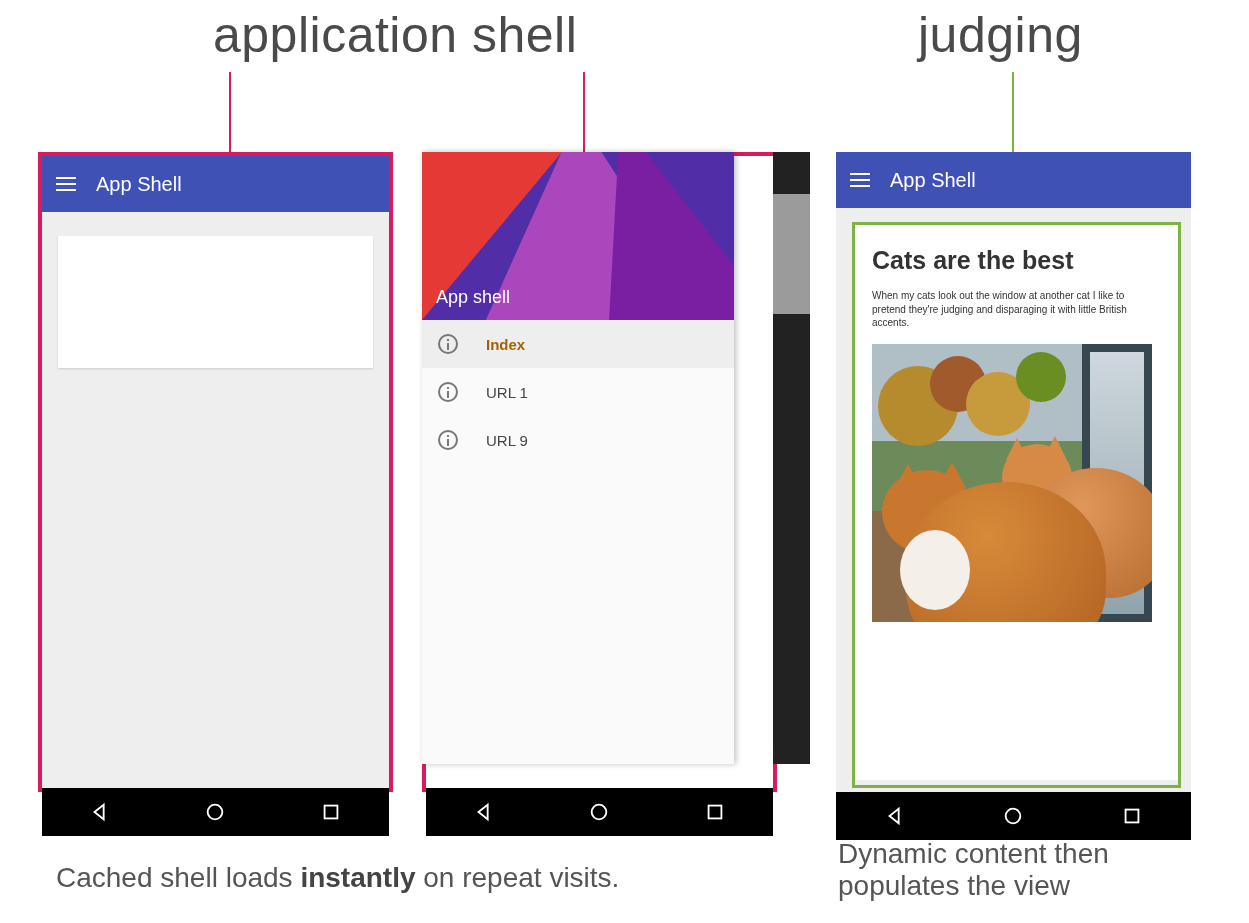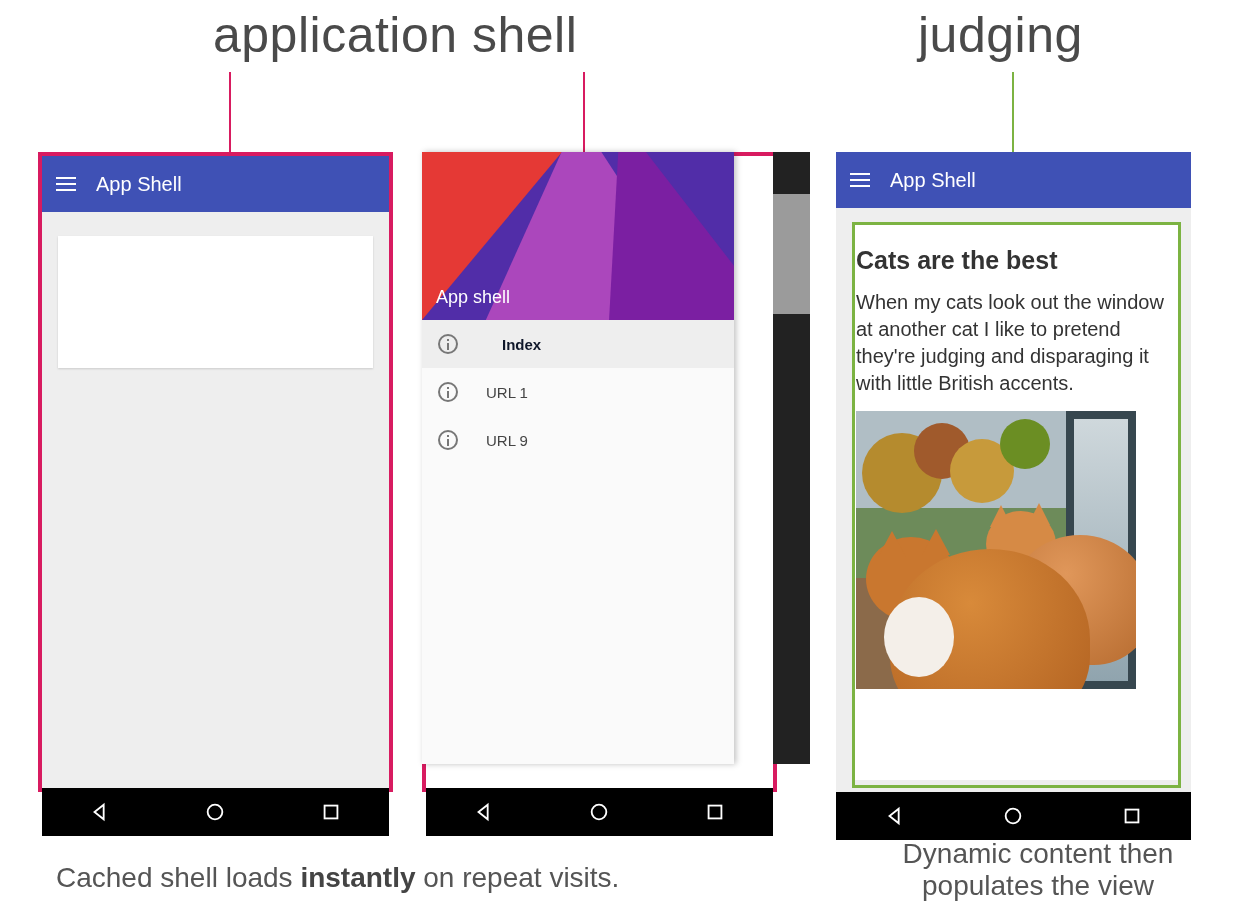--- a/index.html
+++ b/index.html
@@ -14,21 +14,21 @@
     letter-spacing: 0.5px;
   }
   #label-shell { left: 213px; top: 6px; }
   #label-content { left: 918px; top: 6px; }
 
   .caption {
     position: absolute;
     font-size: 28px;
     font-weight: 300;
     color: #555;
-    text-align: center;
+    text-align: left;
   }
   #caption-left { left: 32px; top: 862px; width: 700px; text-align: left; margin-left: 24px; }
   #caption-right { left: 838px; top: 838px; width: 400px; }
   #caption-left b { font-weight: 700; color:#444; }
 
   
   .conn { position: absolute; }
   .pink { background: #d81b60; }
   .green { background: #7cb342; }
 
@@ -123,21 +123,21 @@
   .drawer-title {
     position: absolute; left: 14px; bottom: 12px;
     color: #fff; font-size: 18px; font-weight: 500;
   }
   .drawer-item {
     height: 48px;
     display: flex; align-items: center;
     padding: 0 16px;
     font-size: 15px; color: #444;
   }
-  .drawer-item.active { background: #eeeeee; font-weight: 700; color:#0f172a;gap:16px; }
+  .drawer-item.active { background: #eeeeee; font-weight: 700; color:#a16207; }
   .drawer-item .info-icon {
     width: 20px; height: 20px; border: 2px solid #777; border-radius: 50%;
     margin-right: 28px; position: relative;
   }
   .drawer-item .info-icon::before {
     content:""; position:absolute; left:7px; top:3px; width:2px; height:2px; background:#777;
   }
   .drawer-item .info-icon::after {
     content:""; position:absolute; left:7px; top:7px; width:2px; height:7px; background:#777;
   }
@@ -147,27 +147,27 @@
   .phone2-scrim {
     position:absolute; right:-37px; top:38px; width:37px; height:120px; background:rgba(255,255,255,.55);
   }
 
   
   .content-card {
     position: absolute;
     left: 16px; right: 10px; top: 16px;
     bottom: 12px;
     background: #fff;
-    padding: 22px 4px;
+    padding: 22px 20px;
   }
   .content-card h2 {
     font-size: 25px; font-weight: 700; color:#333; margin-bottom:14px;
   }
   .content-card p {
-    font-size: 20px; line-height: 1.35; color:#333; margin-bottom:14px;
+    font-size: 10px; line-height: 1.35; color:#333; margin-bottom:14px;
   }
 
   
   .cat-img {
     width: 280px; height: 278px;
     position: relative;
     overflow: hidden;
     background: linear-gradient(#b0bec5 0 35%, #6d8b5a 35% 60%, #8b6a4a 60% 100%);
   }
   .window-frame { position:absolute; right:0; top:0; width:70px; height:100%; background:#37474f; }

